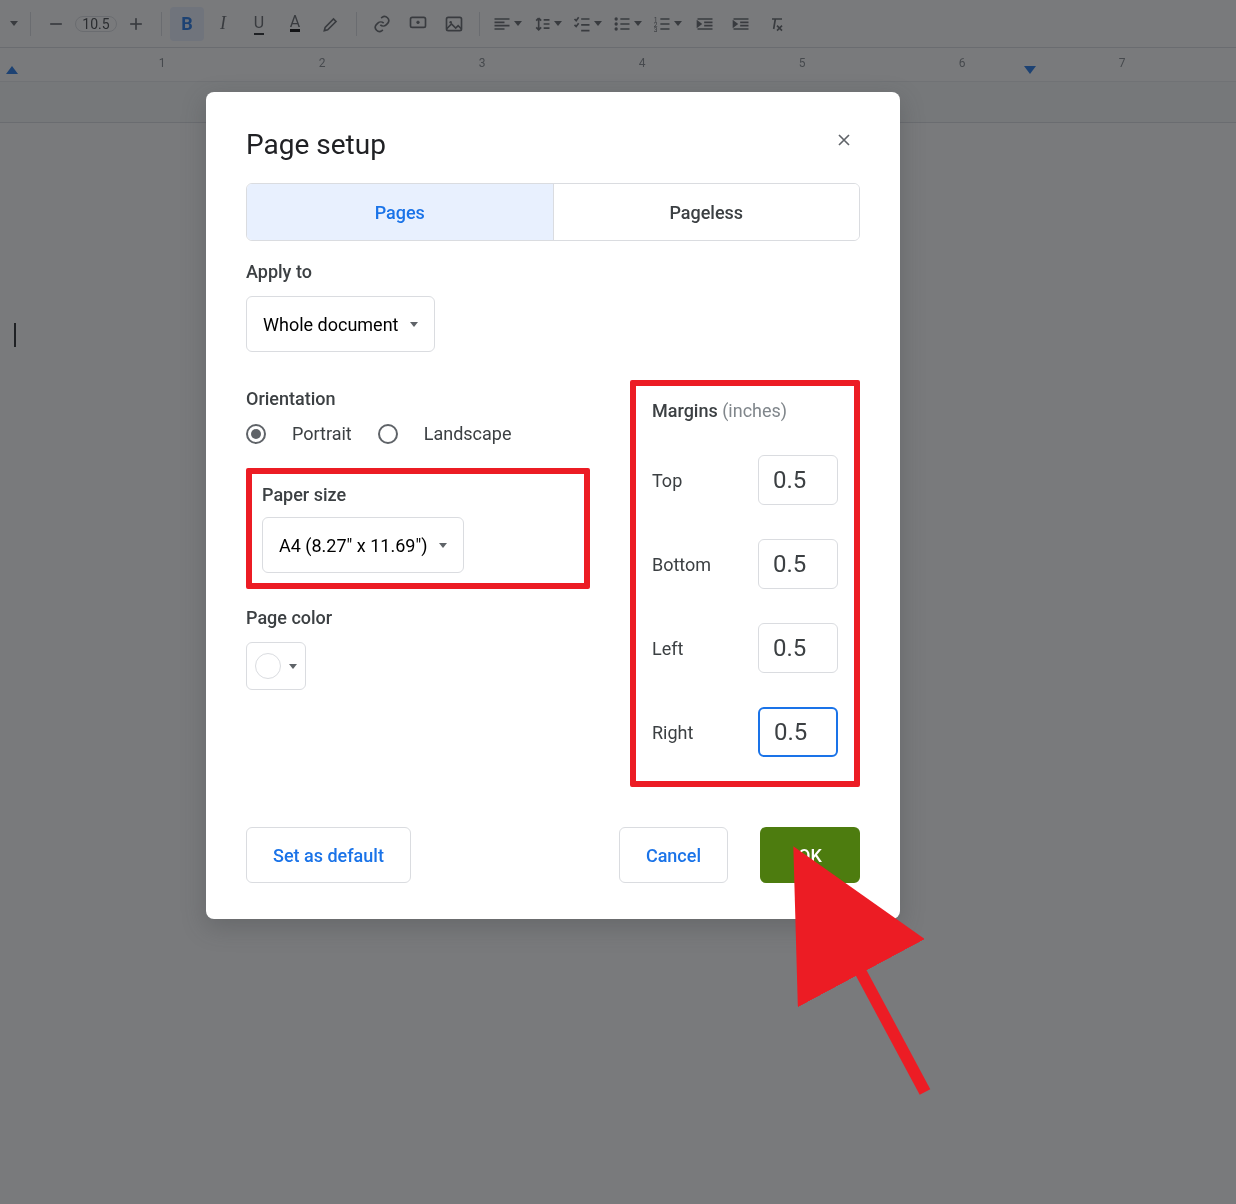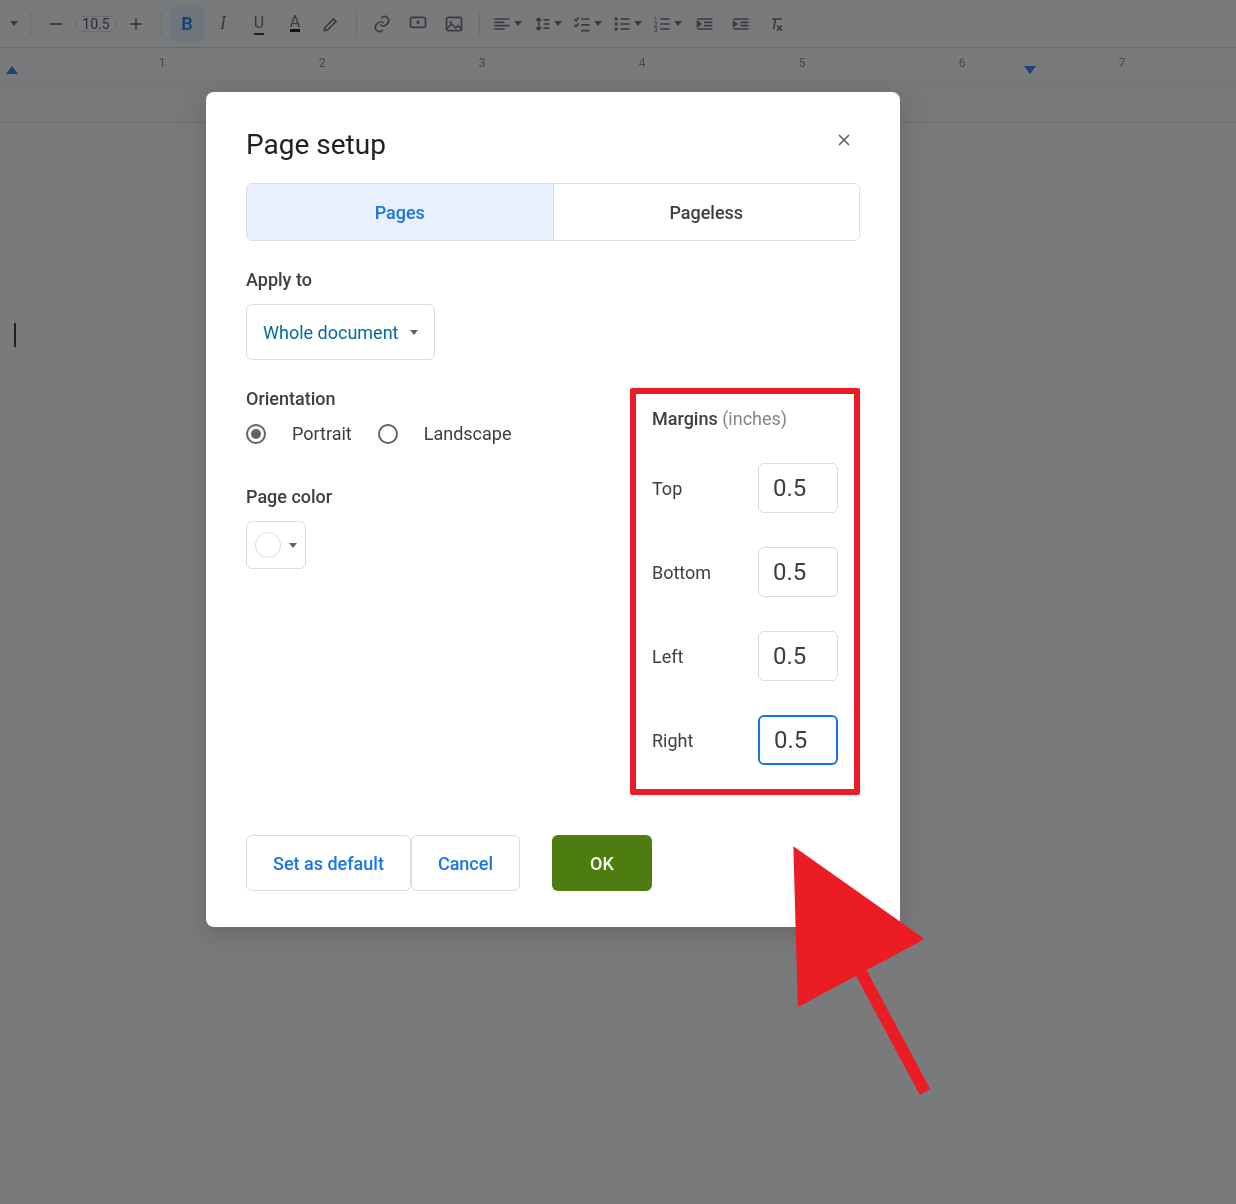--- a/index.html
+++ b/index.html
@@ -31,53 +31,53 @@
 
     
     .scrim { position: absolute; inset: 0; background: rgba(32,33,36,0.6); }
 
     
     .dialog { position: absolute; left: 206px; top: 92px; width: 694px; background: #fff; border-radius: 8px; box-shadow: 0 8px 24px rgba(60,64,67,.3); padding: 32px 40px 36px 40px; }
     .dialog-header { display: flex; justify-content: space-between; align-items: flex-end; margin-bottom: 22px; }
     .dialog-title { font-size: 28px; font-weight: 400; color: #202124; }
     .close-x { font-size: 22px; color: #5f6368; cursor: pointer; padding: 6px; }
 
-    .tab-row { display: flex; width: 100%; border: 1px solid #dadce0; border-radius: 6px; overflow: hidden; margin-bottom: 28px; }
+    .tab-row { display: flex; width: 100%; border: 1px solid #dadce0; border-radius: 6px; overflow: hidden; margin-bottom: 20px; }
     .tab { flex: 1; height: 56px; display:flex; align-items:center; justify-content:center; font-size: 18px; font-weight: 500; cursor:pointer; }
     .tab.active { background: #e8f0fe; color: #1a73e8; }
     .tab.inactive { background: #fff; color: #3c4043; border-left: 1px solid #dadce0; }
 
     .section-label { font-size: 18px; font-weight: 500; color: #3c4043; margin-bottom: 14px; }
     .section-label .unit { font-weight: 400; color: #80868b; }
 
-    .select-box { display:inline-flex; align-items:center; height: 56px; padding: 0 16px; border: 1px solid #dadce0; border-radius: 6px; font-size: 18px; color: #0369a1; gap: 10px; cursor:pointer; background:#fff; }
+    .select-box { display:inline-flex; align-items:center; height: 56px; padding: 0 16px; border: 1px solid #dadce0; border-radius: 6px; font-size: 18px; color: #000000; gap: 10px; cursor:pointer; background:#fff; }
 
     .two-col { display: flex; gap: 40px; align-items: flex-start; }
-    .col-left { flex: 1; }
+    .col-left { flex: 1; margin-top: 8px; }
     .col-right { width: 230px; }
 
     .radio-row { display: flex; align-items: center; gap: 26px; margin-bottom: 24px; }
     .radio { display: flex; align-items: center; gap: 26px; font-size: 18px; color: #3c4043; cursor:pointer; }
     .radio-circle { width: 20px; height: 20px; border: 2px solid #5f6368; border-radius: 50%; display:flex; align-items:center; justify-content:center; }
     .radio-circle.checked::after { content:""; width:10px; height:10px; border-radius:50%; background:#5f6368; }
 
     .paper-size-block { padding: 10px; }
     .hl-red { border: 6px solid #ec1c24; border-radius: 2px; }
 
     .color-swatch { width: 60px; height: 48px; border: 1px solid #dadce0; border-radius: 6px; display:flex; align-items:center; justify-content:center; gap:6px; cursor:pointer; }
     .swatch-circle { width: 26px; height: 26px; border-radius:50%; border: 1px solid #dadce0; background:#fff; }
 
     .margins-block { padding: 14px 16px 24px 16px; }
     .margin-row { display:flex; align-items:center; justify-content:space-between; margin-top: 34px; }
     .margin-row:first-of-type { margin-top: 18px; }
     .margin-label { font-size: 18px; color: #3c4043; }
     .margin-input { width: 80px; height: 50px; border: 1px solid #dadce0; border-radius: 6px; text-align: left; padding: 0 14px; font-size: 24px; color: #3c4043; }
     .margin-input.focused { border: 2px solid #1a73e8; }
 
-    .dialog-footer { display:flex; align-items:center; justify-content: flex-start; margin-top: 40px; }
+    .dialog-footer { display:flex; align-items:center; justify-content: space-between; margin-top: 40px; }
     .btn { height: 56px; padding: 0 26px; border-radius: 6px; font-size: 18px; font-weight: 500; display:flex; align-items:center; justify-content:center; cursor:pointer; }
     .btn.outline { border: 1px solid #dadce0; color: #1a73e8; background:#fff; }
     .btn.primary { background: #4d7c0f; color: #fff; border: none; min-width: 100px; }
     .footer-right { display:flex; gap: 32px; }
 
     
     .arrow { position:absolute; left: 830px; top: 932px; pointer-events:none; }
     .arrow svg { overflow: visible; }
 
     
@@ -246,20 +246,27 @@
         <label class="radio">
           <span class="radio-circle checked"></span>
           <span>Portrait</span>
         </label>
         <label class="radio">
           <span class="radio-circle"></span>
           <span>Landscape</span>
         </label>
       </div>
 
+      <div class="hl-red paper-size-block">
+        <div class="section-label" style="margin-bottom:12px;">Paper size</div>
+        <div class="select-box">
+          <span>A4 (8.27" x 11.69")</span>
+          <span class="caret-dn"></span>
+        </div>
+      </div>
 
       <div style="height: 18px;"></div>
       <div class="section-label">Page color</div>
       <div class="color-swatch">
         <span class="swatch-circle"></span>
         <span class="caret-dn"></span>
       </div>
     </div>
 
     <div class="col-right">

